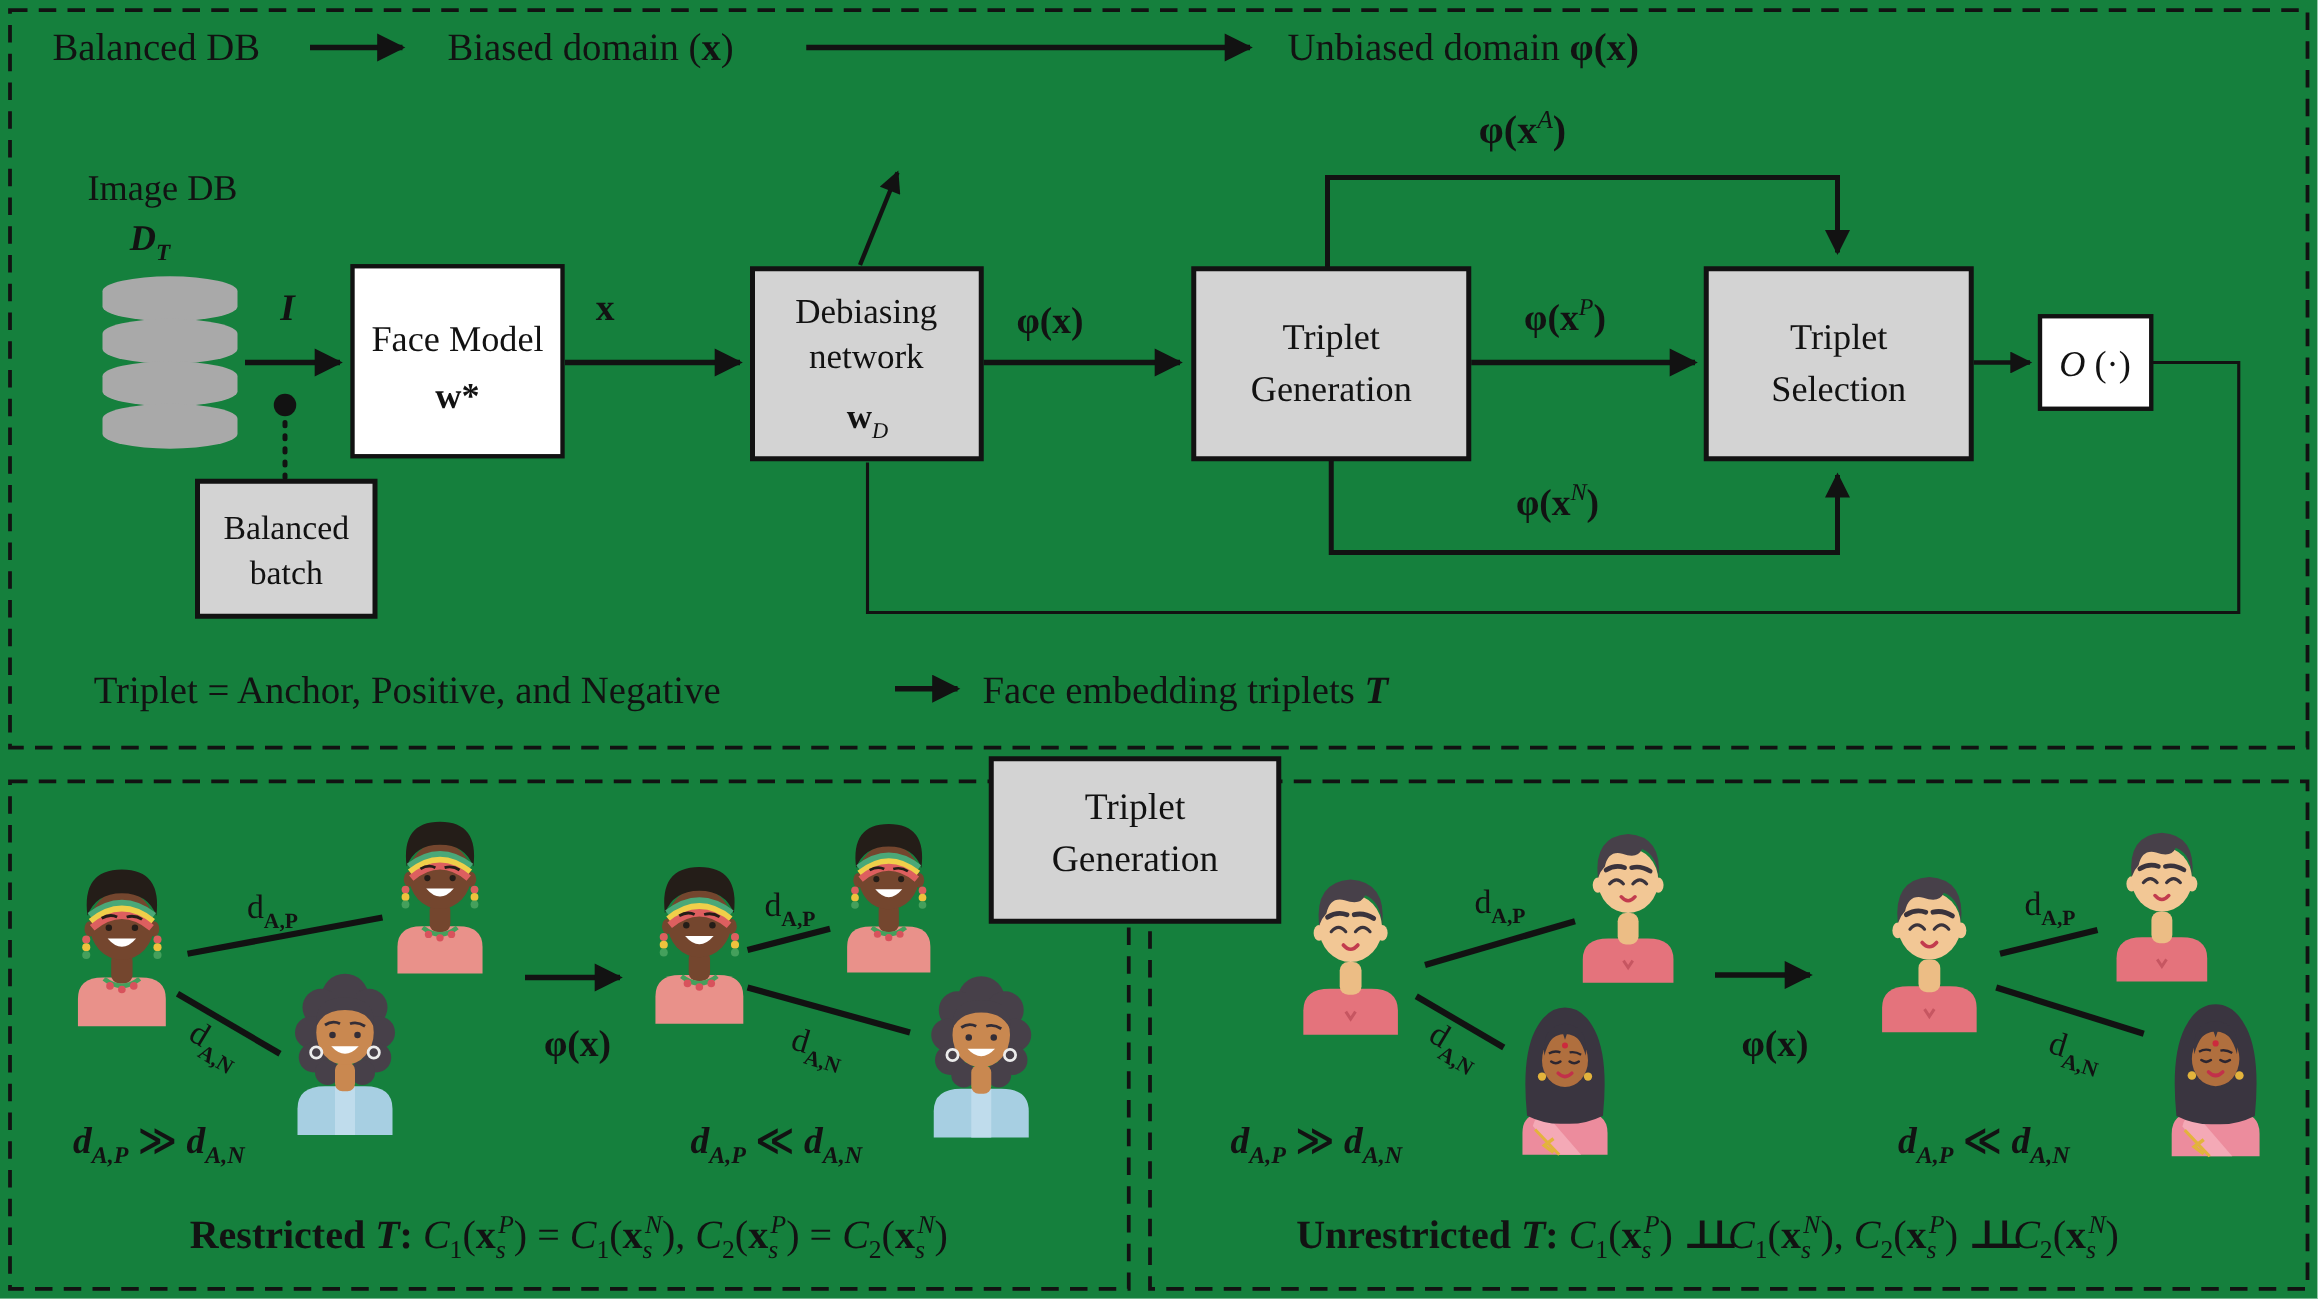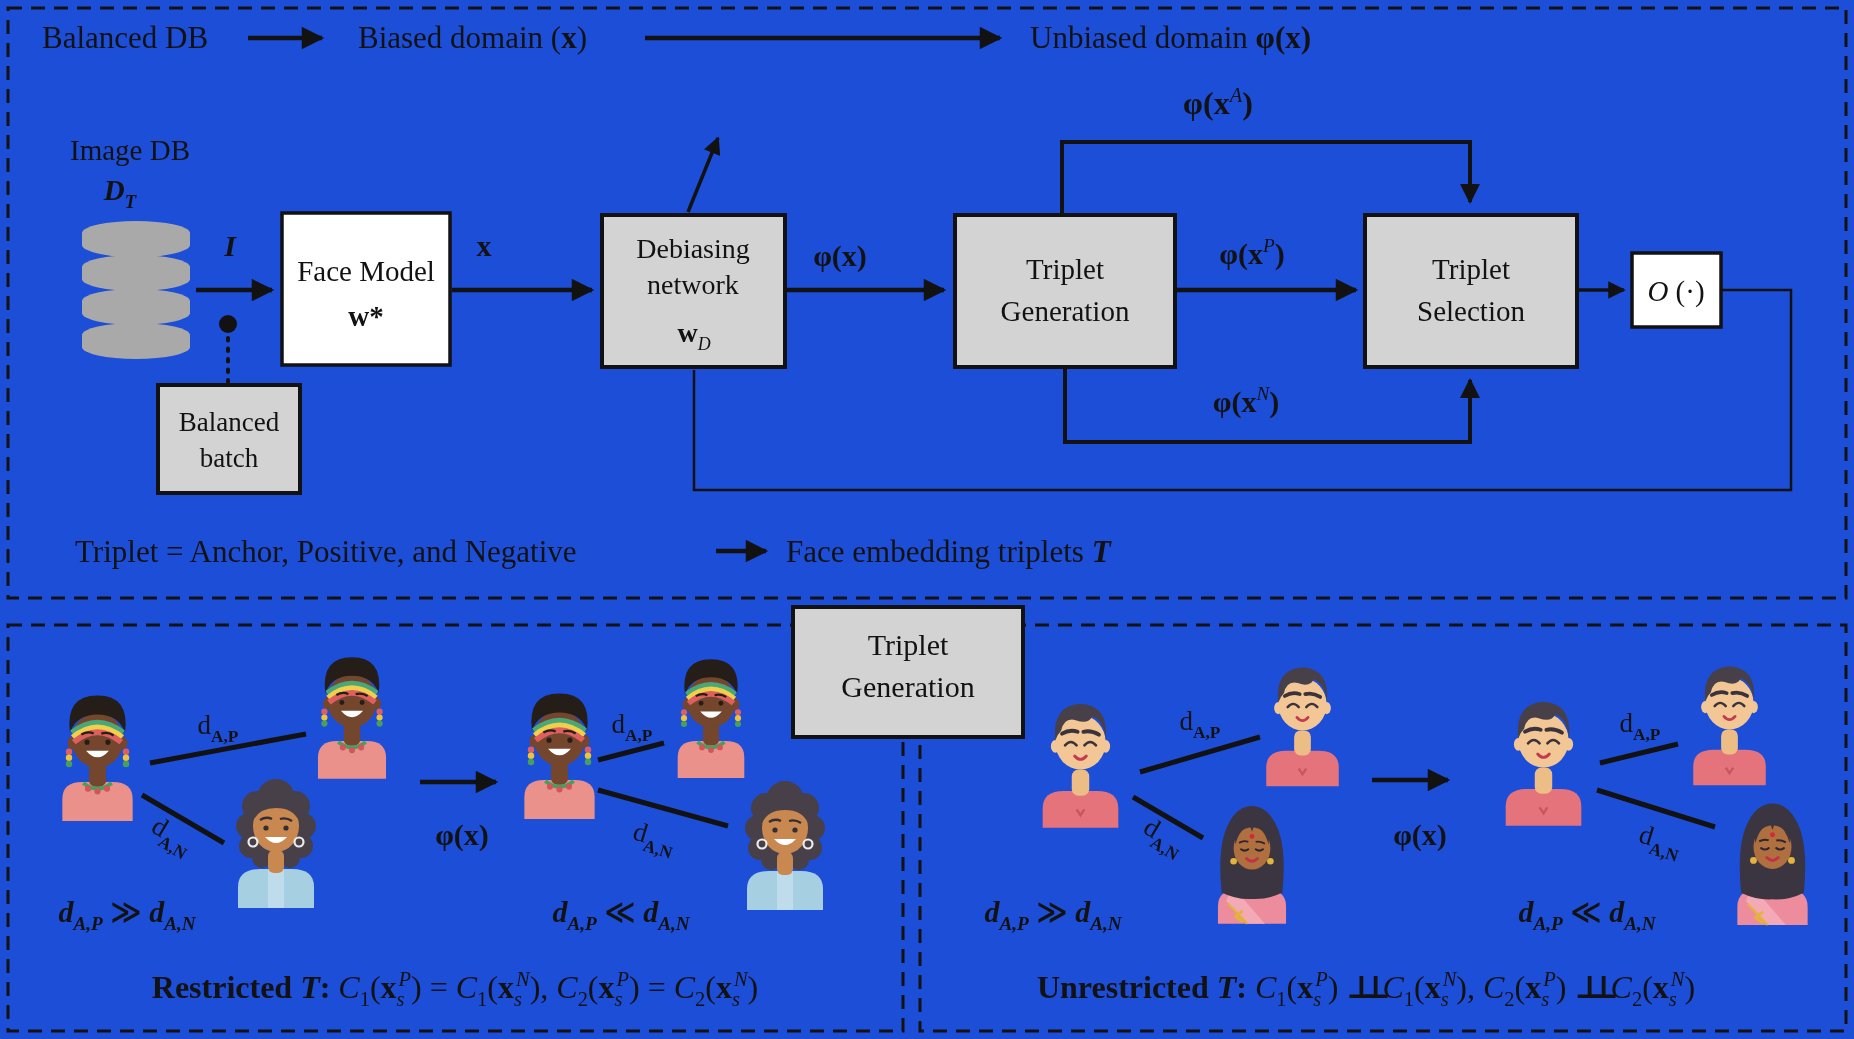--- a/index.html
+++ b/index.html
@@ -1,16 +1,16 @@
 <!DOCTYPE html>
 <html><head>
 <meta charset="utf-8">
 <style>
   html,body{margin:0;padding:0;background:#ffffff;}
-  .stage{position:relative;width:1854px;height:1039px;background:#1d4ed8;overflow:hidden;}
+  .stage{position:relative;width:1854px;height:1039px;background:#15803d;overflow:hidden;}
   svg{display:block;}
   svg text{fill:#121212;font-family:"Liberation Serif","DejaVu Serif","DejaVu Sans",serif;}
   .fb{font-weight:bold}
   .fi{font-style:italic}
   .fbi{font-weight:bold;font-style:italic}
   .fsm{font-size:64%}
   .find{font-weight:bold;letter-spacing:-0.52em}
   .t27{font-size:27px}.t28{font-size:28px}.t29{font-size:29px}.t30{font-size:30px}.t31{font-size:31px}.t32{font-size:32px}
   .box{stroke:#121212;stroke-width:4}
   .wbox{fill:#ffffff;stroke:#121212;stroke-width:3.5}

